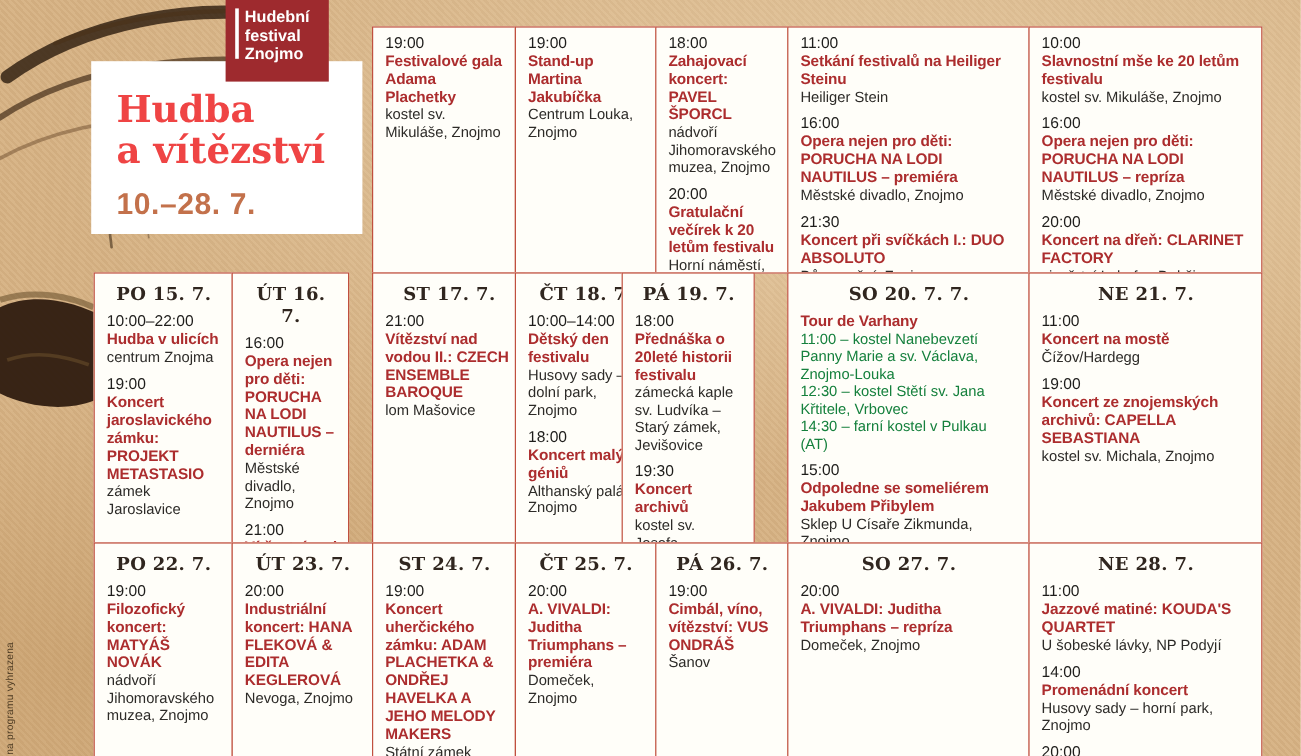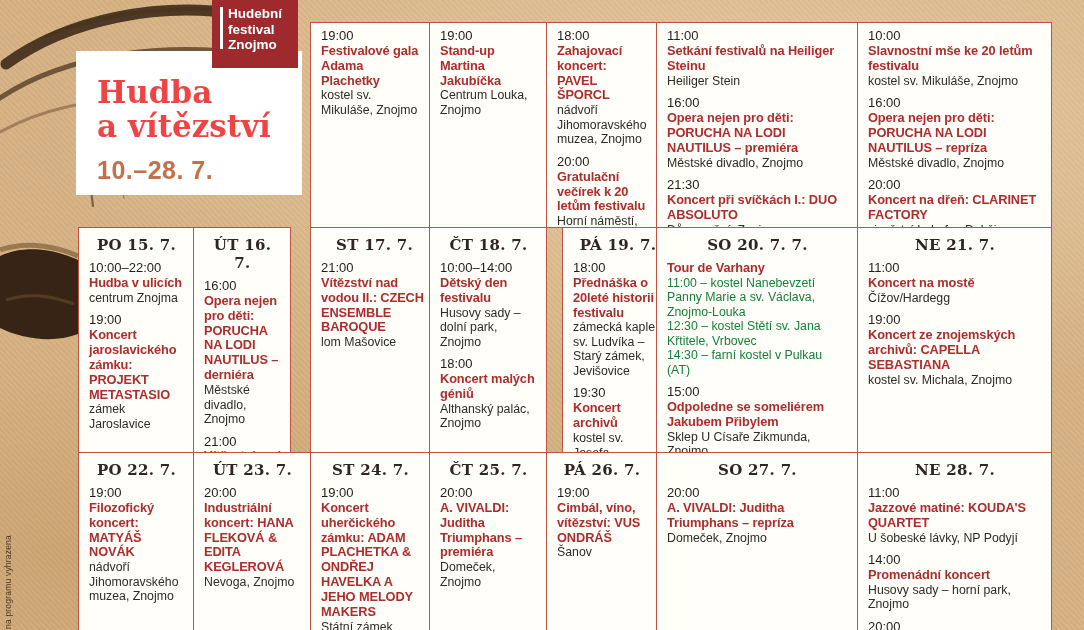--- a/index.html
+++ b/index.html
@@ -9,21 +9,21 @@
     background:
       radial-gradient(120% 80% at 70% 20%, rgba(255,241,213,.38), transparent 55%),
       radial-gradient(90% 60% at 8% 88%, rgba(168,118,58,.22), transparent 60%),
       repeating-linear-gradient(47deg, rgba(120,80,40,.05) 0 2px, rgba(255,240,215,.05) 2px 4px),
       #d6b284;
   }
   .artwork{position:absolute;left:0;top:0;z-index:0;pointer-events:none;}
   .title-box{position:absolute;left:76px;top:51px;width:226px;height:144px;background:#ffffff;z-index:1;}
   .title-heading{font-family:"DejaVu Serif",serif;font-weight:bold;color:#ef4444;font-size:31px;line-height:1.1;margin:24px 0 0 21px;}
   .title-dates{font-weight:bold;color:#c3714b;font-size:25px;margin:13px 0 0 21px;letter-spacing:.5px;}
-  .brand-box{position:absolute;left:212px;top:0;width:86px;height:68px;background:#9e2a2e;z-index:2;}
+  .brand-box{position:absolute;left:188px;top:0;width:86px;height:68px;background:#9e2a2e;z-index:2;}
   .brand-bar{position:absolute;left:8px;top:7px;width:3px;height:42px;background:#ffffff;}
   .brand-text{position:absolute;left:16px;top:6px;font-weight:bold;font-size:13.5px;line-height:1.16;color:#ffffff;}
   .side-note{position:absolute;left:3px;top:629px;transform:rotate(-90deg);transform-origin:0 0;
     font-size:8.5px;color:#4c3a22;white-space:nowrap;letter-spacing:.2px;z-index:1;}
   #calendar{position:absolute;left:0;top:0;width:1084px;height:630px;z-index:1;margin-top:24px;}
   .cell{position:absolute;background:#fffef9;border:1px solid #c0503f;box-sizing:border-box;
     padding:6px 9px 8px 10px;overflow:hidden;}
   .day{font-family:"DejaVu Serif",serif;font-weight:bold;font-size:15px;text-align:center;
     color:#30261f;margin:2px 0 7px;letter-spacing:.3px;}
   .ev{margin-bottom:8px;}
@@ -172,21 +172,21 @@
           <div class="t">10:00–14:00</div>
           <div class="ti">Dětský den festivalu</div>
           <div class="v">Husovy sady – dolní park, Znojmo</div>
         </div>
         <div class="ev">
           <div class="t">18:00</div>
           <div class="ti">Koncert malých géniů</div>
           <div class="v">Althanský palác, Znojmo</div>
         </div>
       </div>
-      <div class="cell" style="left: 562px; top: 203px; width: 111px; height: 226px;">
+      <div class="cell" style="left: 518px; top: 203px; width: 111px; height: 226px;">
         <div class="day">PÁ 19. 7.</div>
         <div class="ev">
           <div class="t">18:00</div>
           <div class="ti">Přednáška o 20leté historii festivalu</div>
           <div class="v">zámecká kaple sv. Ludvíka – Starý zámek, Jevišovice</div>
         </div>
         <div class="ev">
           <div class="t">19:30</div>
           <div class="ti">Koncert archivů</div>
           <div class="v">kostel sv. Josefa, Jevišovice</div>

